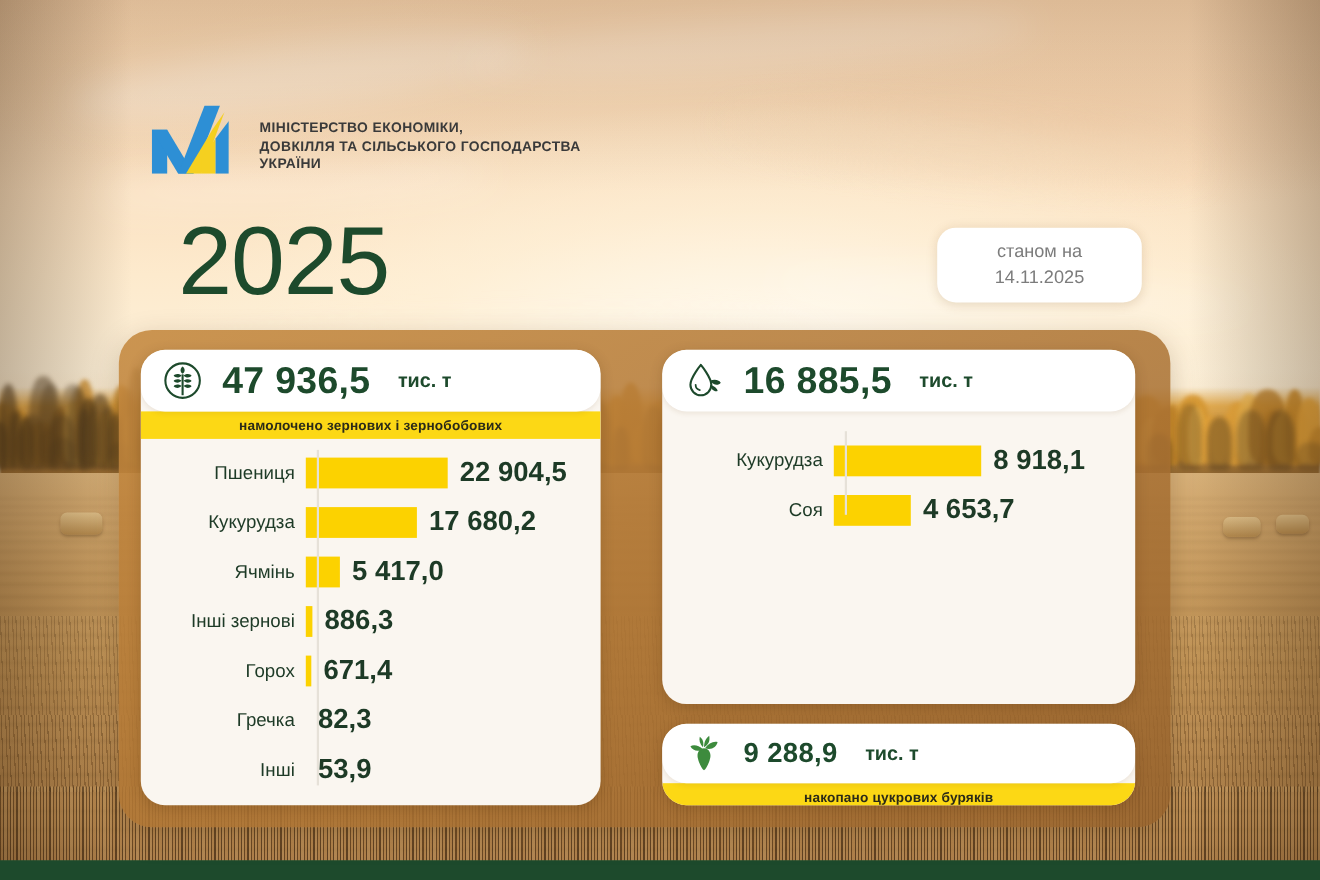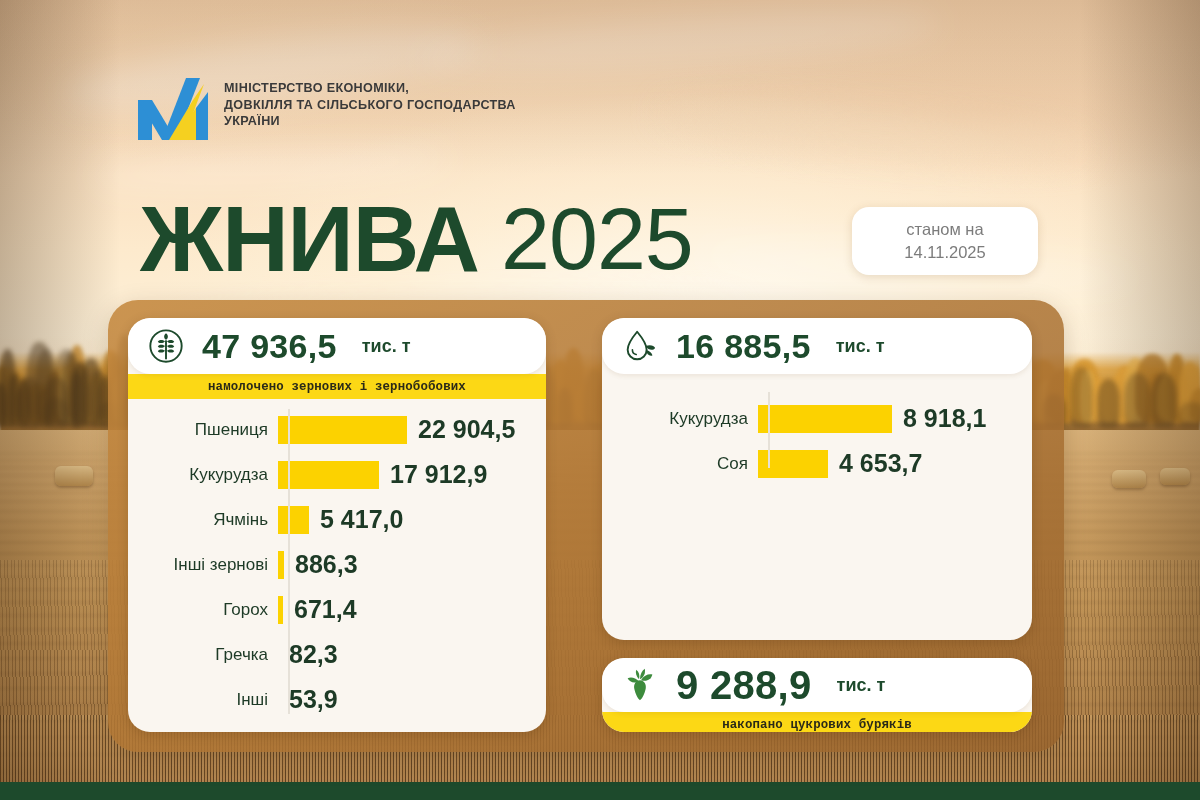--- a/index.html
+++ b/index.html
@@ -77,21 +77,21 @@
 
   
   .vig{
     position:absolute; inset:0;
     background:
       linear-gradient(90deg, rgba(60,36,12,.30) 0%, rgba(60,36,12,0) 10%, rgba(60,36,12,0) 90%, rgba(60,36,12,.28) 100%),
       linear-gradient(180deg, rgba(60,36,12,.12) 0%, rgba(0,0,0,0) 22%);
   }
 
   
-  #header{ position:absolute; left:138px; top:78px; display:flex; align-items:flex-start; gap:16px; }
+  #header{ position:absolute; left:138px; top:96px; display:flex; align-items:flex-end; gap:28px; }
   .logo-mark{ width:70px; height:62px; flex:none; }
   .logo-text{
     font-size:12.6px; font-weight:bold; line-height:1.33;
     letter-spacing:.35px; color:#3a3a3a; text-transform:uppercase;
     padding-top:2px; white-space:pre-line;
   }
 
   
   #title-row{ position:absolute; left:140px; top:193px; display:flex; align-items:center; }
   .title-bold{
@@ -135,21 +135,21 @@
   }
   .card-icon{ flex:none; width:40px; height:40px; display:flex; align-items:center; justify-content:center; }
   .card-total{
     font-size:34px; font-weight:bold; color:#1d4a2c; letter-spacing:.3px; white-space:nowrap;
   }
   .card-unit{ font-size:18px; font-weight:bold; color:#1d4a2c; margin-left:9px; }
 
   .card-sub{
     background:#fcd815; height:25px;
     display:flex; align-items:center; justify-content:center;
-    font-size:12.4px; font-weight:bold; color:#2a2a18; letter-spacing:.15px;font-family:Liberation Mono, monospace;
+    font-size:12.4px; font-weight:bold; color:#2a2a18; letter-spacing:.15px;
   }
 
   
   .chart{ position:relative; padding-top:8px; }
   .axis{ position:absolute; top:10px; bottom:8px; width:2px; background:#e6e1d8; }
   #chart-grain .axis{ left:160px; }
   #chart-oil   .axis{ left:166px; }
 
   .row{ display:flex; align-items:center; height:45px; }
   .row-label{
@@ -158,21 +158,21 @@
   #chart-grain .row-label{ width:150px; padding-right:10px; }
   #chart-oil   .row-label{ width:156px; padding-right:10px; }
   .bar{
     height:28px; background:#fcd200; flex:none;
   }
   .row-value{
     font-size:25px; font-weight:bold; color:#1d3a26; margin-left:11px; white-space:nowrap;
   }
 
   .beet-head{ height:54px; }
-  .beet-head .card-total{ font-size:40px; }
+  .beet-head .card-total{ font-size:25px; }
 </style>
 </head>
 <body>
 
 <div id="bg">
   <div class="sky"></div>
   <div class="cloud c1"></div>
   <div class="cloud c2"></div>
   <div class="cloud c3"></div>
   <div class="cloud c4"></div>
@@ -427,21 +427,20 @@
       <polygon points="45,62 58,62 58,30 45,48" fill="#f5d020"></polygon>
       <polygon points="58,30 70,14 70,62 58,62" fill="#2d8fd5"></polygon>
     </svg>
   </div>
   <div class="logo-text">МІНІСТЕРСТВО ЕКОНОМІКИ,
 ДОВКІЛЛЯ ТА СІЛЬСЬКОГО ГОСПОДАРСТВА
 УКРАЇНИ</div>
 </div>
 
 <div id="title-row">
-  <span class="title-bold">ЖНИВА</span>
   <span class="title-light">2025</span>
 </div>
 
 <div id="date-badge">
   <div>станом на</div>
   <div>14.11.2025</div>
 </div>
 
 <div id="panel"></div>
 
@@ -468,21 +467,21 @@
     <div class="axis"></div>
     <div id="rows-grain">
         <div class="row">
           <div class="row-label">Пшениця</div>
           <div class="bar" style="width: 129px; background: rgb(252, 210, 0);"></div>
           <div class="row-value">22 904,5</div>
         </div>
         <div class="row">
           <div class="row-label">Кукурудза</div>
           <div class="bar" style="width: 101px; background: rgb(252, 210, 0);"></div>
-          <div class="row-value">17 912,9</div>
+          <div class="row-value">17 680,2</div>
         </div>
         <div class="row">
           <div class="row-label">Ячмінь</div>
           <div class="bar" style="width: 31px; background: rgb(252, 210, 0);"></div>
           <div class="row-value">5 417,0</div>
         </div>
         <div class="row">
           <div class="row-label">Інші зернові</div>
           <div class="bar" style="width: 6px; background: rgb(252, 210, 0);"></div>
           <div class="row-value">886,3</div>

